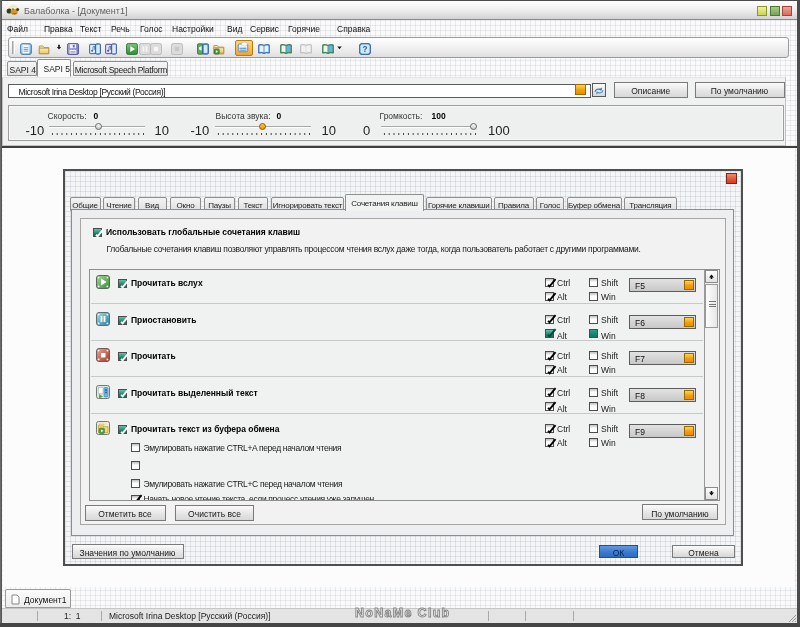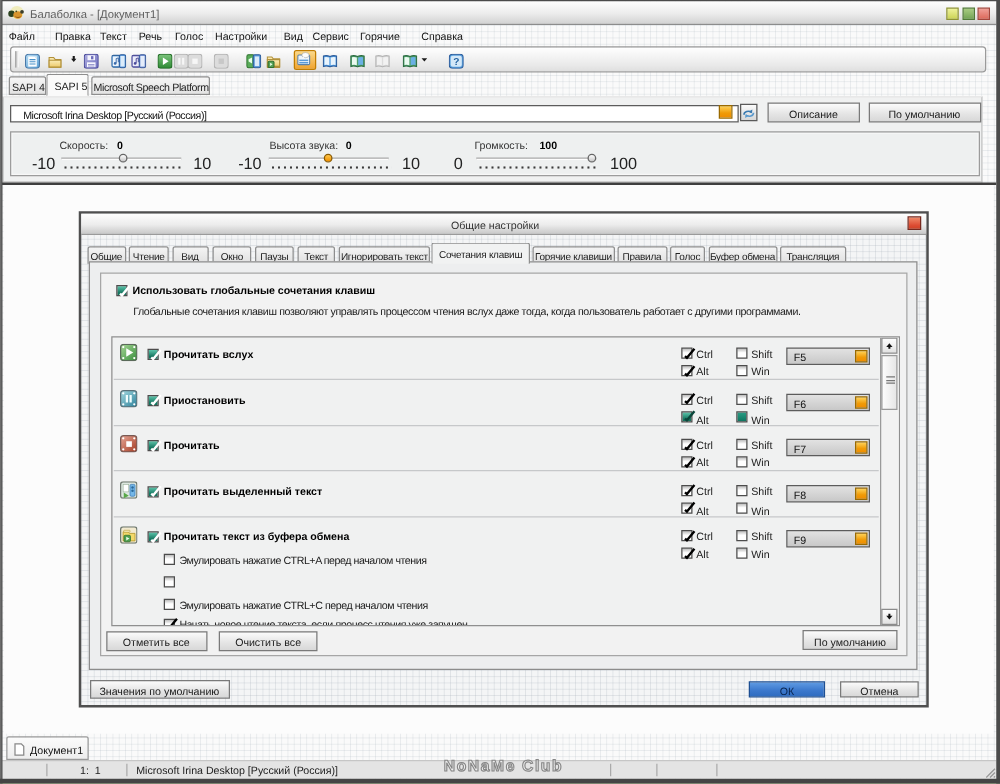--- a/index.html
+++ b/index.html
@@ -316,21 +316,20 @@
             <div class="thumb" style="left:89px;"></div>
           </div>
       <span class="smm" style="left:479.5px">100</span>
       <div class="dots" style="left:373px;width:97px;"></div>
     </div>
   </div>
   <div id="docsep"></div>
   <div id="docarea"></div>
 
   <div id="dlg">
-    <div id="dtitle">Общие настройки</div>
     <div id="dclose"></div>
     <div class="dtab" style="left:4.5px;width:31px;">Общие</div>
     <div class="dtab" style="left:38px;width:32px;">Чтение</div>
     <div class="dtab" style="left:72.5px;width:29px;">Вид</div>
     <div class="dtab" style="left:105px;width:31px;">Окно</div>
     <div class="dtab" style="left:139px;width:31px;">Паузы</div>
     <div class="dtab" style="left:173px;width:30px;">Текст</div>
     <div class="dtab" style="left:206px;width:73px;">Игнорировать текст</div>
     <div class="dtab act" style="left:280px;width:79px;">Сочетания клавиш</div>
     <div class="dtab" style="left:361px;width:65.5px;">Горячие клавиши</div>
@@ -562,21 +561,21 @@
                     <rect x="4.7" y="3" width="1.6" height="2.5" fill="#111"></rect>
                   </svg></div>
           </div>
         </div>
         <div class="btn" style="left:3.5px;top:285.5px;width:81px;height:16px;padding-top:3.5px;">Отметить все</div>
         <div class="btn" style="left:94px;top:285.5px;width:79px;height:16px;padding-top:3.5px;">Очистить все</div>
         <div class="btn" style="left:561px;top:285px;width:76px;height:15.5px;padding-top:3.5px;">По умолчанию</div>
       </div>
     </div>
     <div class="btn" style="left:6.5px;top:373px;width:112px;height:14.5px;padding-top:3px;">Значения по умолчанию</div>
-    <div class="btn" style="left:534px;top:373.5px;width:61px;height:13.5px;padding-top:2.5px;background:linear-gradient(#5e9ae2,#3a77cc 60%,#2f6cc0);border:1px solid #1d4f93;color:#08244f;">ОК</div>
+    <div class="btn" style="left:534px;top:373.5px;width:39px;height:13.5px;padding-top:2.5px;background:linear-gradient(#5e9ae2,#3a77cc 60%,#2f6cc0);border:1px solid #1d4f93;color:#08244f;">ОК</div>
     <div class="btn" style="left:607px;top:373.5px;width:63px;height:13.5px;padding-top:2.5px;">Отмена</div>
   </div>
 
   <div id="dstrip">
     <div id="doctab">Документ1</div>
     <svg class="abs" style="left:11px;top:8px" width="9" height="11" viewBox="0 0 9 11">
           <path d="M1 1 h5 l2 2 v7 h-7 z" fill="#fff" stroke="#888" stroke-width="1"></path>
         </svg>
   </div>
   <div id="statusbar">

